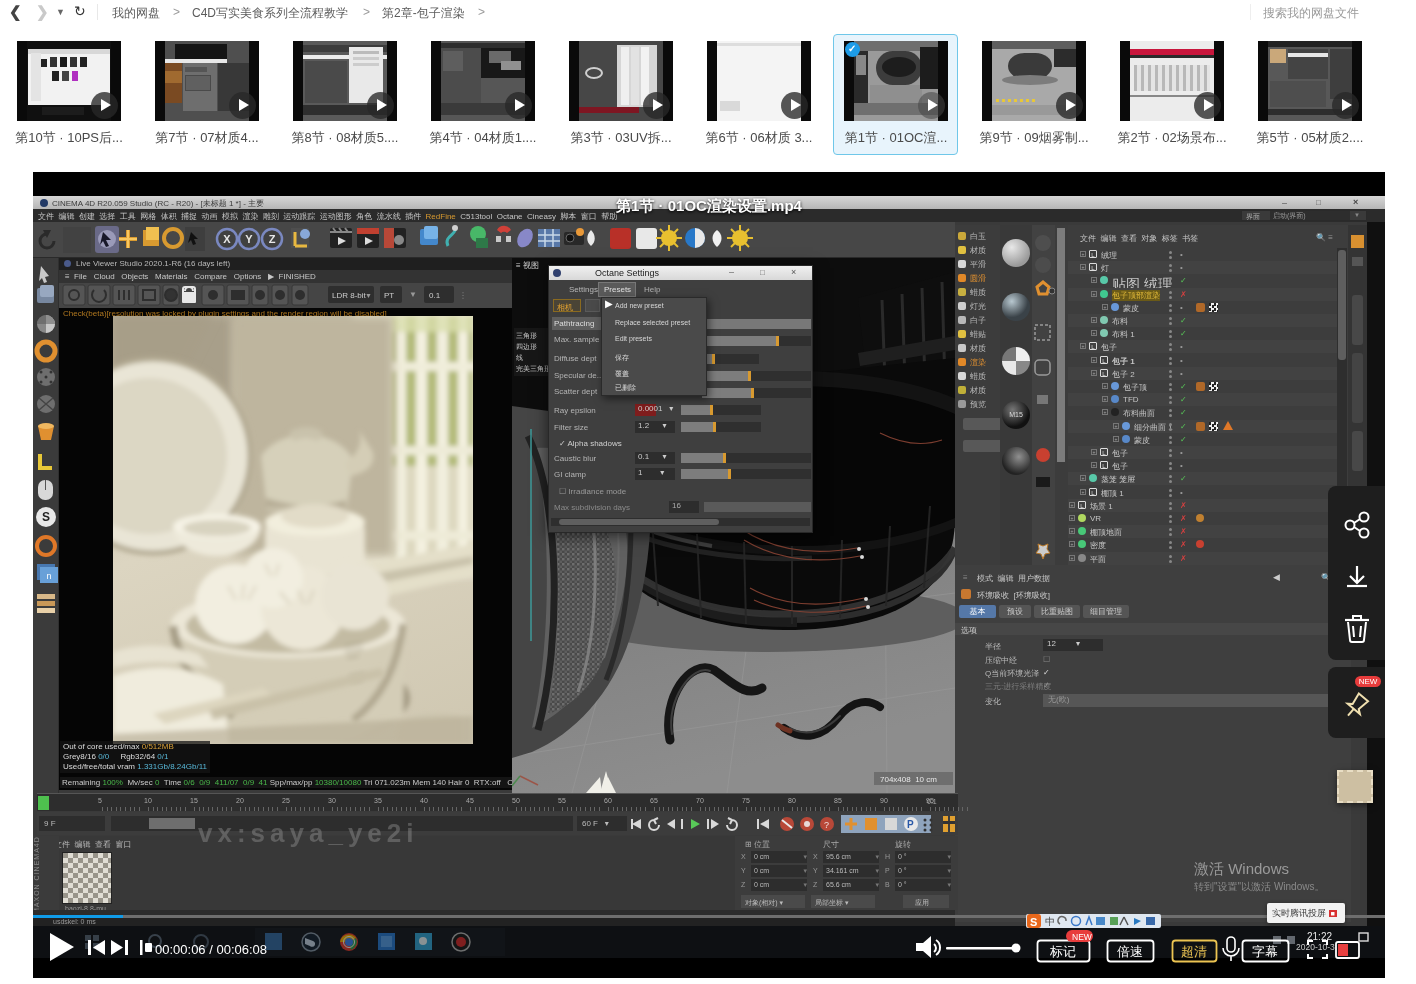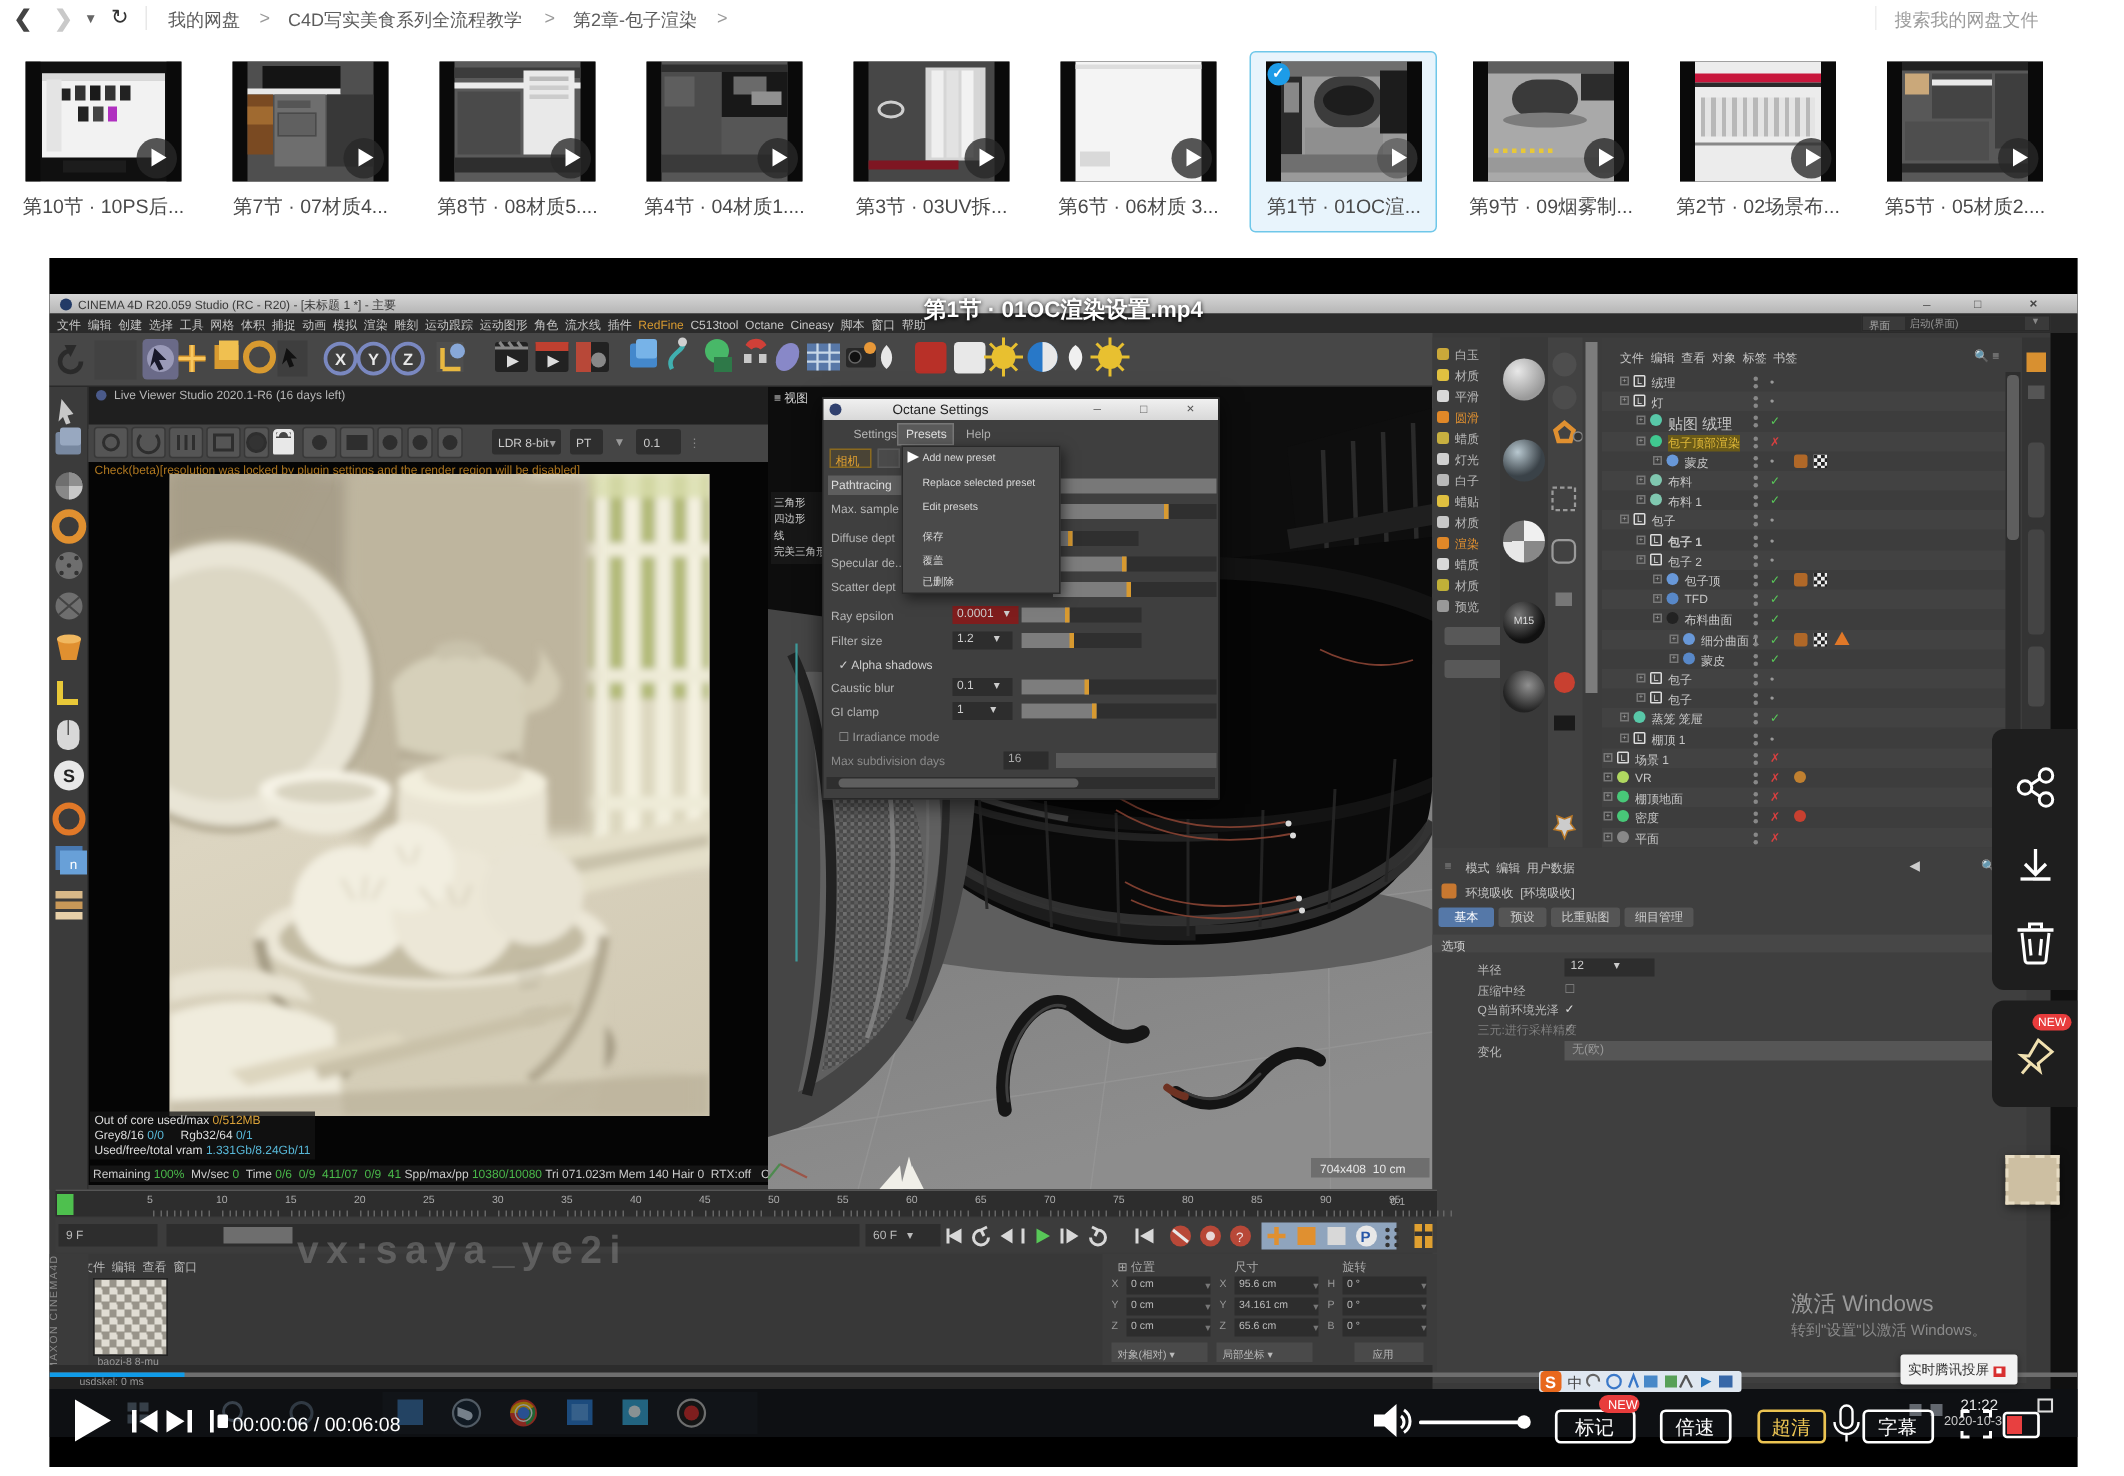--- a/index.html
+++ b/index.html
@@ -433,20 +433,23 @@
         <text x="368" y="524" font-size="8" fill="#e8e8e8" font-family="Liberation Sans">704x408&nbsp;&nbsp;10 cm</text>
       </svg>
       <div class="abs t8" style="left:4px;top:2px;color:#cfcfcf;">≡&nbsp;视图</div>
       <div class="abs t7" style="left:2px;top:70px;color:#c8c8c8;line-height:11px;background:rgba(40,40,40,0.4);padding:2px;">三角形<br>四边形<br>线<br>完美三角形</div>
     </div>
 
     <div class="abs" style="left:26px;top:62px;width:453px;height:532px;background:#3d3d3d;" id="lv">
       <div class="abs" style="left:0;top:0;width:453px;height:28px;background:#1f1f1f;">
         <div class="abs" style="left:5px;top:2px;width:7px;height:7px;border-radius:50%;background:#4a5a8a;"></div>
         <div class="abs t8" style="left:17px;top:1px;color:#b8b8b8;">Live Viewer Studio 2020.1-R6 (16 days left)</div>
+      </div>
+      <div class="abs" style="left:0;top:12px;width:453px;height:13px;background:#333;">
+        <div class="abs t8" style="left:6px;top:2px;color:#c8c8c8;">≡&nbsp; File&nbsp;&nbsp; Cloud&nbsp;&nbsp; Objects&nbsp;&nbsp; Materials&nbsp;&nbsp; Compare&nbsp;&nbsp; Options&nbsp;&nbsp;&nbsp;▶&nbsp; FINISHED</div>
       </div>
       <div class="abs" style="left:0;top:25px;width:453px;height:25px;background:#454545;" id="lvtb">
         <svg width="453" height="25" style="position:absolute;left:0;top:0;">
           <g fill="#555" stroke="#383838">
             <rect x="4" y="2" width="22" height="20" rx="2"></rect>
               <rect x="29" y="2" width="22" height="20" rx="2"></rect>
             <rect x="54" y="2" width="22" height="20" rx="2"></rect>
               <rect x="79" y="2" width="22" height="20" rx="2"></rect>
             <rect x="104" y="2" width="16" height="20" rx="2"></rect>
               <rect x="143" y="2" width="22" height="20" rx="2"></rect>
@@ -601,21 +604,21 @@
       <div class="abs t8" style="left:5px;top:105px;color:#b5b5b5;">Specular de.. <span style="color:#ddd;">✓</span></div>
       <div class="abs t8" style="left:5px;top:121px;color:#b5b5b5;">Scatter dept</div>
       <div class="abs t8" style="left:5px;top:140px;color:#b5b5b5;">Ray epsilon</div>
       <div class="abs t8" style="left:5px;top:157px;color:#b5b5b5;">Filter size</div>
       <div class="abs t8" style="left:10px;top:173px;color:#cfcfcf;">✓ Alpha shadows</div>
       <div class="abs t8" style="left:5px;top:188px;color:#b5b5b5;">Caustic blur</div>
       <div class="abs t8" style="left:5px;top:204px;color:#b5b5b5;">GI clamp</div>
       <div class="abs t8" style="left:10px;top:221px;color:#9a9a9a;">☐ Irradiance mode</div>
       <div class="abs t8" style="left:5px;top:237px;color:#8a8a8a;">Max subdivision days</div>
 
-      <div class="abs" style="left:86px;top:138px;width:44px;height:12px;background:#7f1d1d;color:#ccc;font-size:8px;padding-left:3px;">0.0001&nbsp;&nbsp;&nbsp;▾</div>
+      <div class="abs" style="left:86px;top:138px;width:21px;height:12px;background:#7f1d1d;color:#ccc;font-size:8px;padding-left:3px;">0.0001&nbsp;&nbsp;&nbsp;▾</div>
       <div class="abs" style="left:86px;top:155px;width:40px;height:12px;background:#2d2d2d;color:#ccc;font-size:8px;padding-left:3px;">1.2&nbsp;&nbsp;&nbsp;&nbsp;&nbsp;&nbsp;▾</div>
       <div class="abs" style="left:86px;top:186px;width:40px;height:12px;background:#2d2d2d;color:#ccc;font-size:8px;padding-left:3px;">0.1&nbsp;&nbsp;&nbsp;&nbsp;&nbsp;&nbsp;▾</div>
       <div class="abs" style="left:86px;top:202px;width:40px;height:12px;background:#2d2d2d;color:#ccc;font-size:8px;padding-left:3px;">1&nbsp;&nbsp;&nbsp;&nbsp;&nbsp;&nbsp;&nbsp;&nbsp;▾</div>
       <div class="abs" style="left:120px;top:235px;width:30px;height:12px;background:#2d2d2d;color:#aaa;font-size:8px;padding-left:3px;">16</div>
 
       <div class="abs" style="left:153px;top:53px;width:109px;height:10px;background:#787878;"></div>
       <div class="abs" style="left:153px;top:70px;width:109px;height:10px;background:#2f2f2f;"></div>
         <div class="abs" style="left:153px;top:70px;width:77px;height:10px;background:#7d7d7d;border-right:3px solid #d89a30;"></div>
       <div class="abs" style="left:153px;top:88px;width:57px;height:10px;background:#2f2f2f;"></div>
         <div class="abs" style="left:153px;top:88px;width:13px;height:10px;background:#7d7d7d;border-right:3px solid #d89a30;"></div>
@@ -715,21 +718,21 @@
             <div class="abs" style="left:112px;top:2px;font-size:8px;"><span style="color:#999">•</span></div>
             <div class="abs" style="left:0;top:13.2px;width:269px;height:13px;background:#424242;"></div>
             <div class="abs" style="left:12px;top:16.2px;width:6px;height:6px;border:1px solid #777;font-size:5px;color:#aaa;line-height:5px;text-align:center;">+</div>
             <div class="abs" style="left:21px;top:15.2px;width:8px;height:8px;border-radius:1px;border:1px solid #ddd;background:transparent;color:#ddd;font-size:6px;line-height:8px;text-align:center;">L</div>
             <div class="abs" style="left:33px;top:15.2px;font-size:8px;color:#c6c6c6;white-space:nowrap;">灯</div>
             <div class="abs" style="left:101px;top:16.2px;width:3px;height:3px;background:#888;border-radius:50%;"></div>
             <div class="abs" style="left:101px;top:21.2px;width:3px;height:3px;background:#888;border-radius:50%;"></div>
             <div class="abs" style="left:112px;top:15.2px;font-size:8px;"><span style="color:#999">•</span></div>
             <div class="abs" style="left:23px;top:29.4px;width:6px;height:6px;border:1px solid #777;font-size:5px;color:#aaa;line-height:5px;text-align:center;">+</div>
             <div class="abs" style="left:32px;top:28.4px;width:8px;height:8px;border-radius:50%;background:#58c8a8;"></div>
-            <div class="abs" style="left:44px;top:28.4px;font-size:10px;color:#c6c6c6;white-space:nowrap;">贴图 绒理</div>
+            <div class="abs" style="left:44px;top:28.4px;font-size:14px;color:#c6c6c6;white-space:nowrap;">贴图 绒理</div>
             <div class="abs" style="left:101px;top:29.4px;width:3px;height:3px;background:#888;border-radius:50%;"></div>
             <div class="abs" style="left:101px;top:34.4px;width:3px;height:3px;background:#888;border-radius:50%;"></div>
             <div class="abs" style="left:112px;top:28.4px;font-size:8px;"><span style="color:#58c858">✓</span></div>
             <div class="abs" style="left:0;top:39.599999999999994px;width:269px;height:13px;background:#424242;"></div>
             <div class="abs" style="left:23px;top:42.599999999999994px;width:6px;height:6px;border:1px solid #777;font-size:5px;color:#aaa;line-height:5px;text-align:center;">+</div>
             <div class="abs" style="left:32px;top:41.599999999999994px;width:8px;height:8px;border-radius:50%;background:#40c890;"></div>
             <div class="abs" style="left:44px;top:41.599999999999994px;font-size:8px;color:#e0b838;background:#6a5a18;white-space:nowrap;">包子顶部渲染</div>
             <div class="abs" style="left:101px;top:42.599999999999994px;width:3px;height:3px;background:#888;border-radius:50%;"></div>
             <div class="abs" style="left:101px;top:47.599999999999994px;width:3px;height:3px;background:#888;border-radius:50%;"></div>
             <div class="abs" style="left:112px;top:41.599999999999994px;font-size:8px;"><span style="color:#d84040">✗</span></div>

